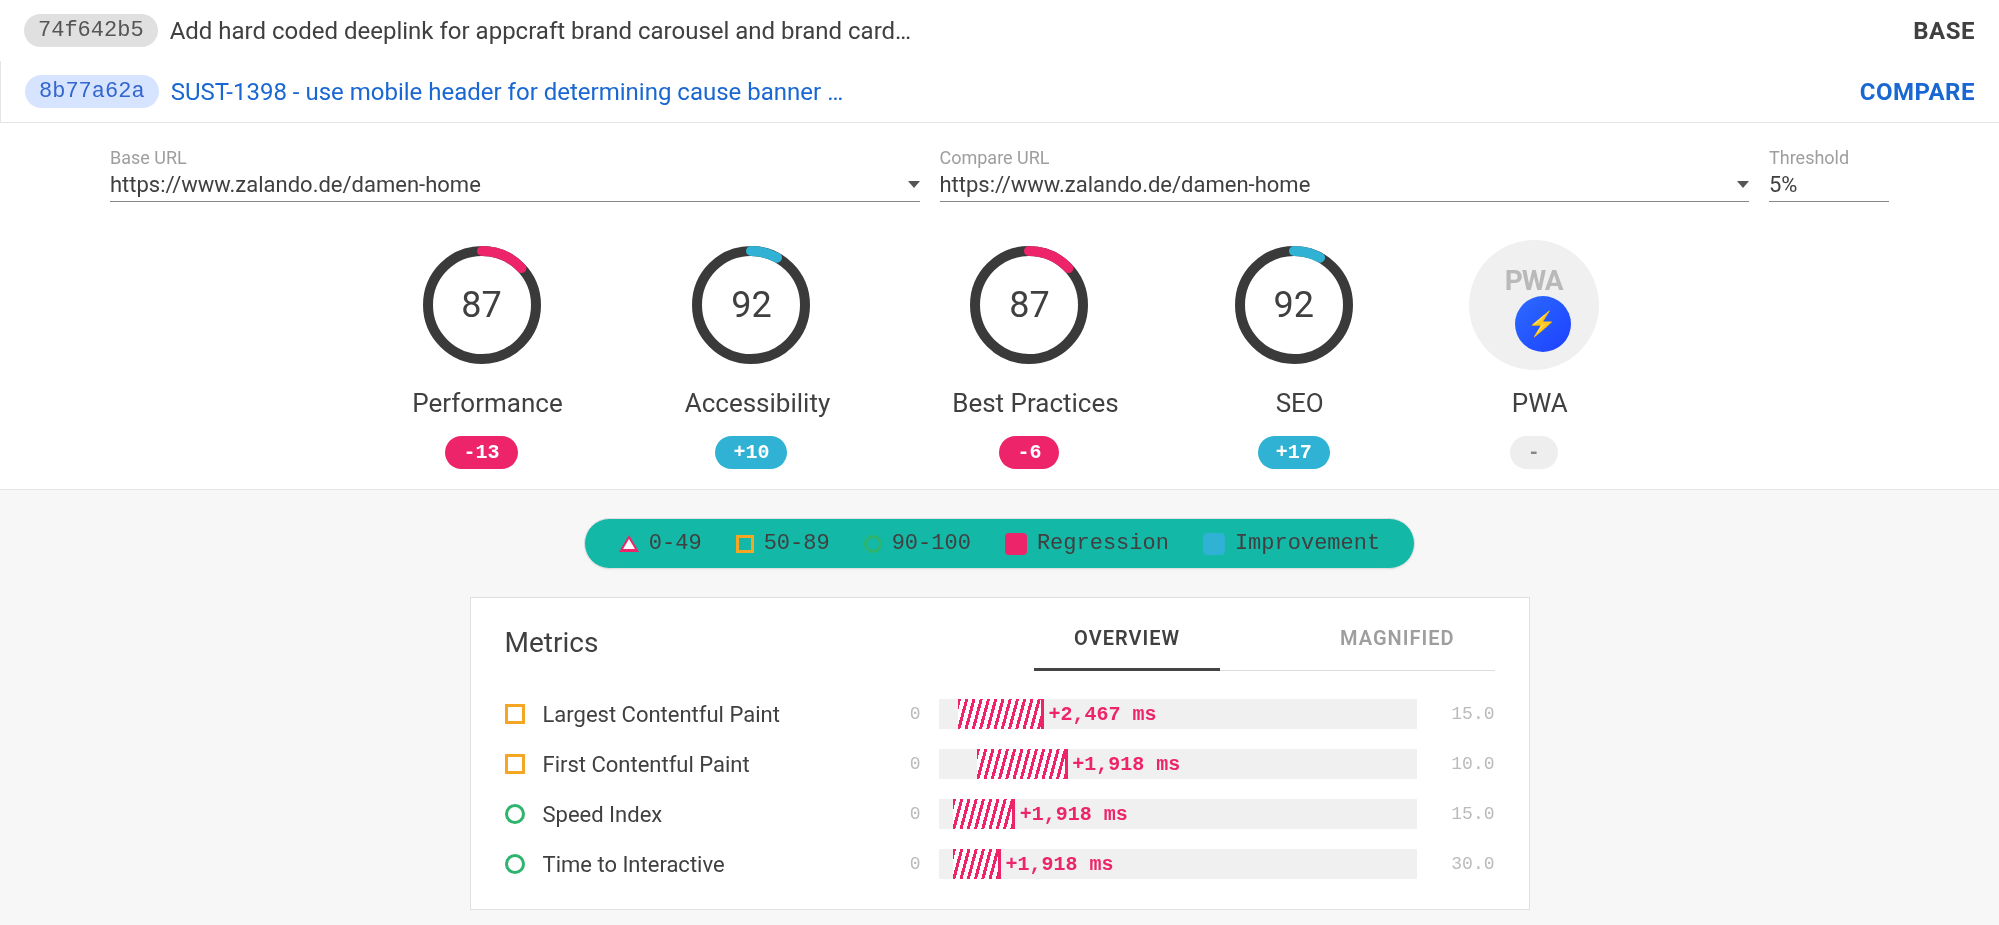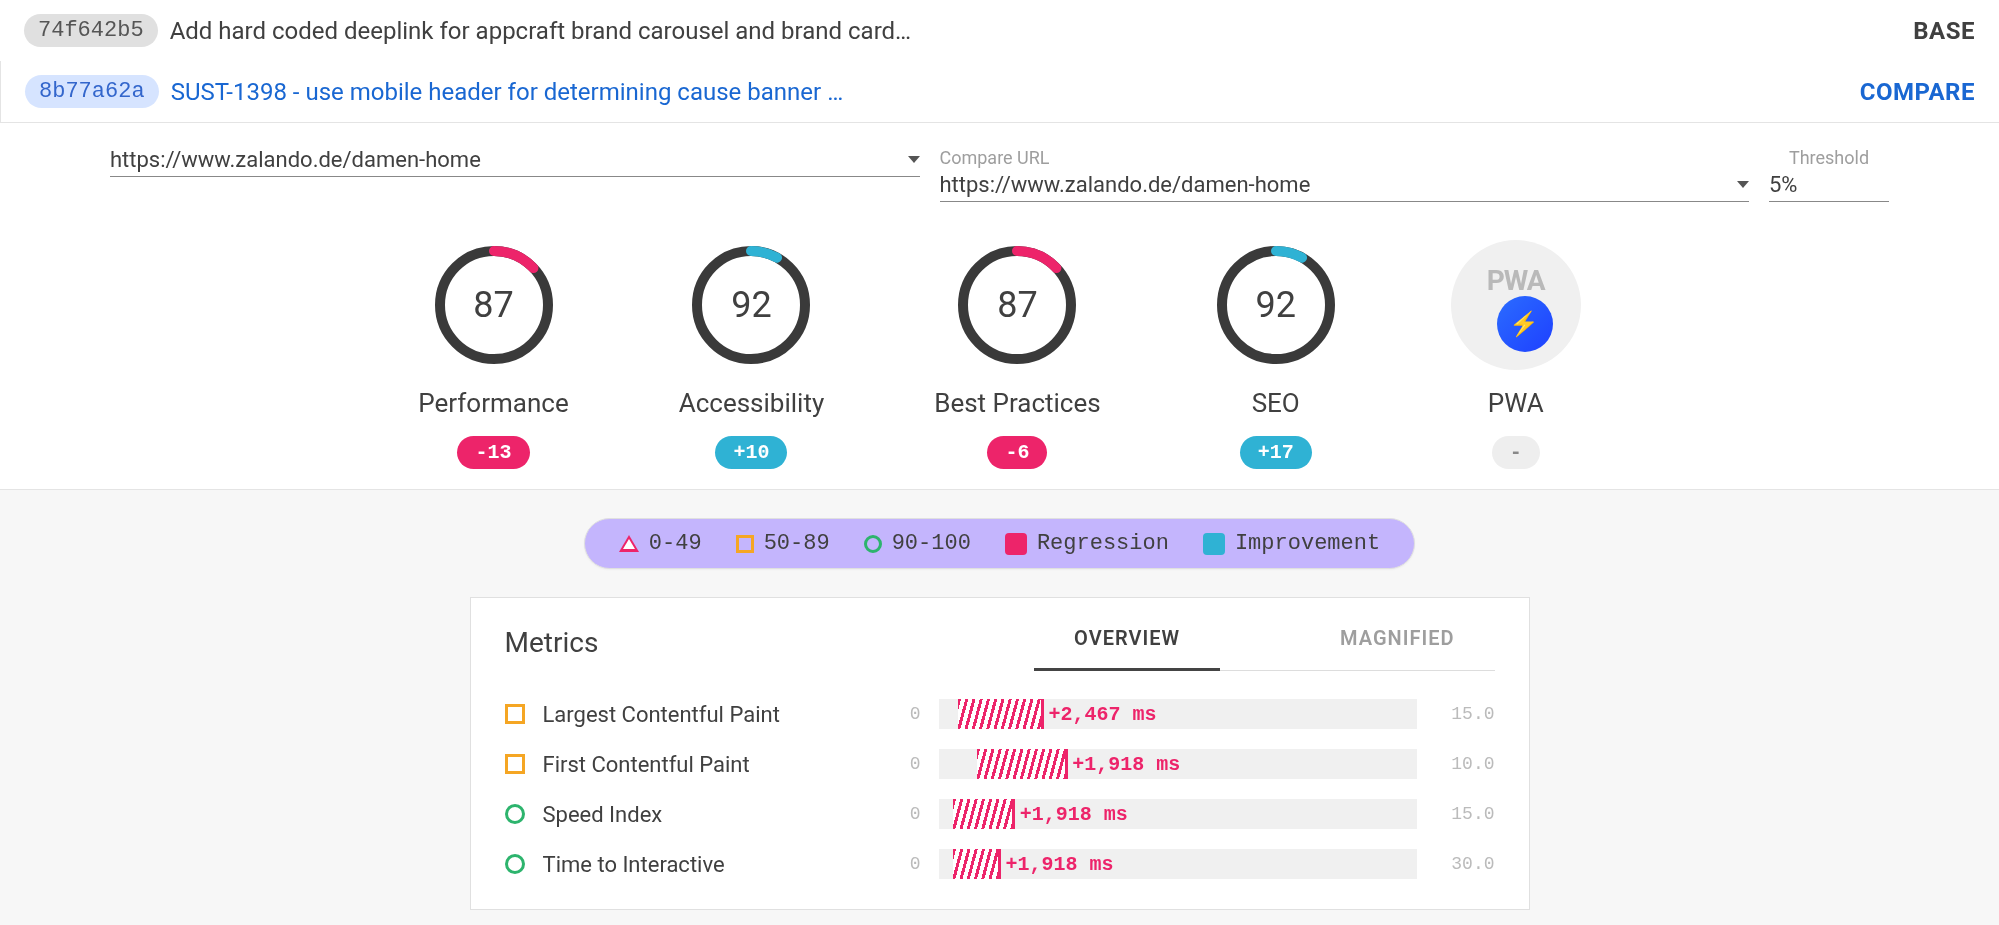--- a/index.html
+++ b/index.html
@@ -75,21 +75,21 @@
     gap: 20px;
     padding: 24px 110px 8px 110px;
     background: #fff;
   }
   .field {
     display: flex;
     flex-direction: column;
     gap: 4px;
   }
   .field.url { flex: 1 1 auto; }
-  .field.threshold { flex: 0 0 120px; text-align: center; }
+  .field.threshold { flex: 0 0 120px; }
   .field-label { font-size: 18px; color: var(--grey-mid); }
   .field-value-row {
     display: flex;
     align-items: center;
     justify-content: space-between;
     border-bottom: 1px solid #888;
     padding-bottom: 4px;
     font-size: 22px;
   }
   .field-value-row .caret {
@@ -117,21 +117,21 @@
   .gauge {
     width: 130px; height: 130px;
     position: relative;
   }
   .gauge svg { width: 100%; height: 100%; transform: rotate(-90deg); }
   .gauge-score {
     position: absolute; inset: 0;
     display: flex; align-items: center; justify-content: center;
     font-size: 36px; color: var(--grey-dark);
   }
-  .gauge-label { font-size: 26px; color: var(--grey-dark); }
+  .gauge-label { font-size: 26px; color: var(--grey-dark); margin-left: 12px; }
   .delta-pill {
     font-family: var(--mono);
     font-size: 20px;
     font-weight: 600;
     padding: 5px 18px;
     border-radius: 20px;
     color: #fff;
   }
   .delta-pill.neg { background: var(--pink); }
   .delta-pill.pos { background: var(--teal); }
@@ -151,21 +151,21 @@
     display:flex; align-items:center; justify-content:center;
   }
   .pwa-bolt::before{
     content:"⚡"; color:#fff; font-size:24px;
   }
 
   .divider { height:1px; background:#e4e4e4; }
 
   
   .legend {
-    background: #c4b5fd;
+    background: #14b8a6;
     border: 1px solid #e0e0e0;
     border-radius: 44px;
     padding: 12px 34px;
     display: flex;
     align-items: center;
     gap: 34px;
     font-family: var(--mono);
     font-size: 22px;
     margin: 28px auto;
     width: fit-content;
@@ -225,20 +225,21 @@
   </div>
   <div class="col right">
     <span class="commit-chip alt">8b77a62a</span>
     <span class="commit-desc">SUST-1398 - use mobile header for determining cause banner …</span>
     <span class="role-label compare">COMPARE</span>
   </div>
 </div>
 
 <div class="controls-row">
   <div class="field url">
+    <span class="field-label">Base URL</span>
     <div class="field-value-row">
       <span>https://www.zalando.de/damen-home</span>
       <span class="caret"></span>
     </div>
   </div>
   <div class="field url">
     <span class="field-label">Compare URL</span>
     <div class="field-value-row">
       <span>https://www.zalando.de/damen-home</span>
       <span class="caret"></span>

